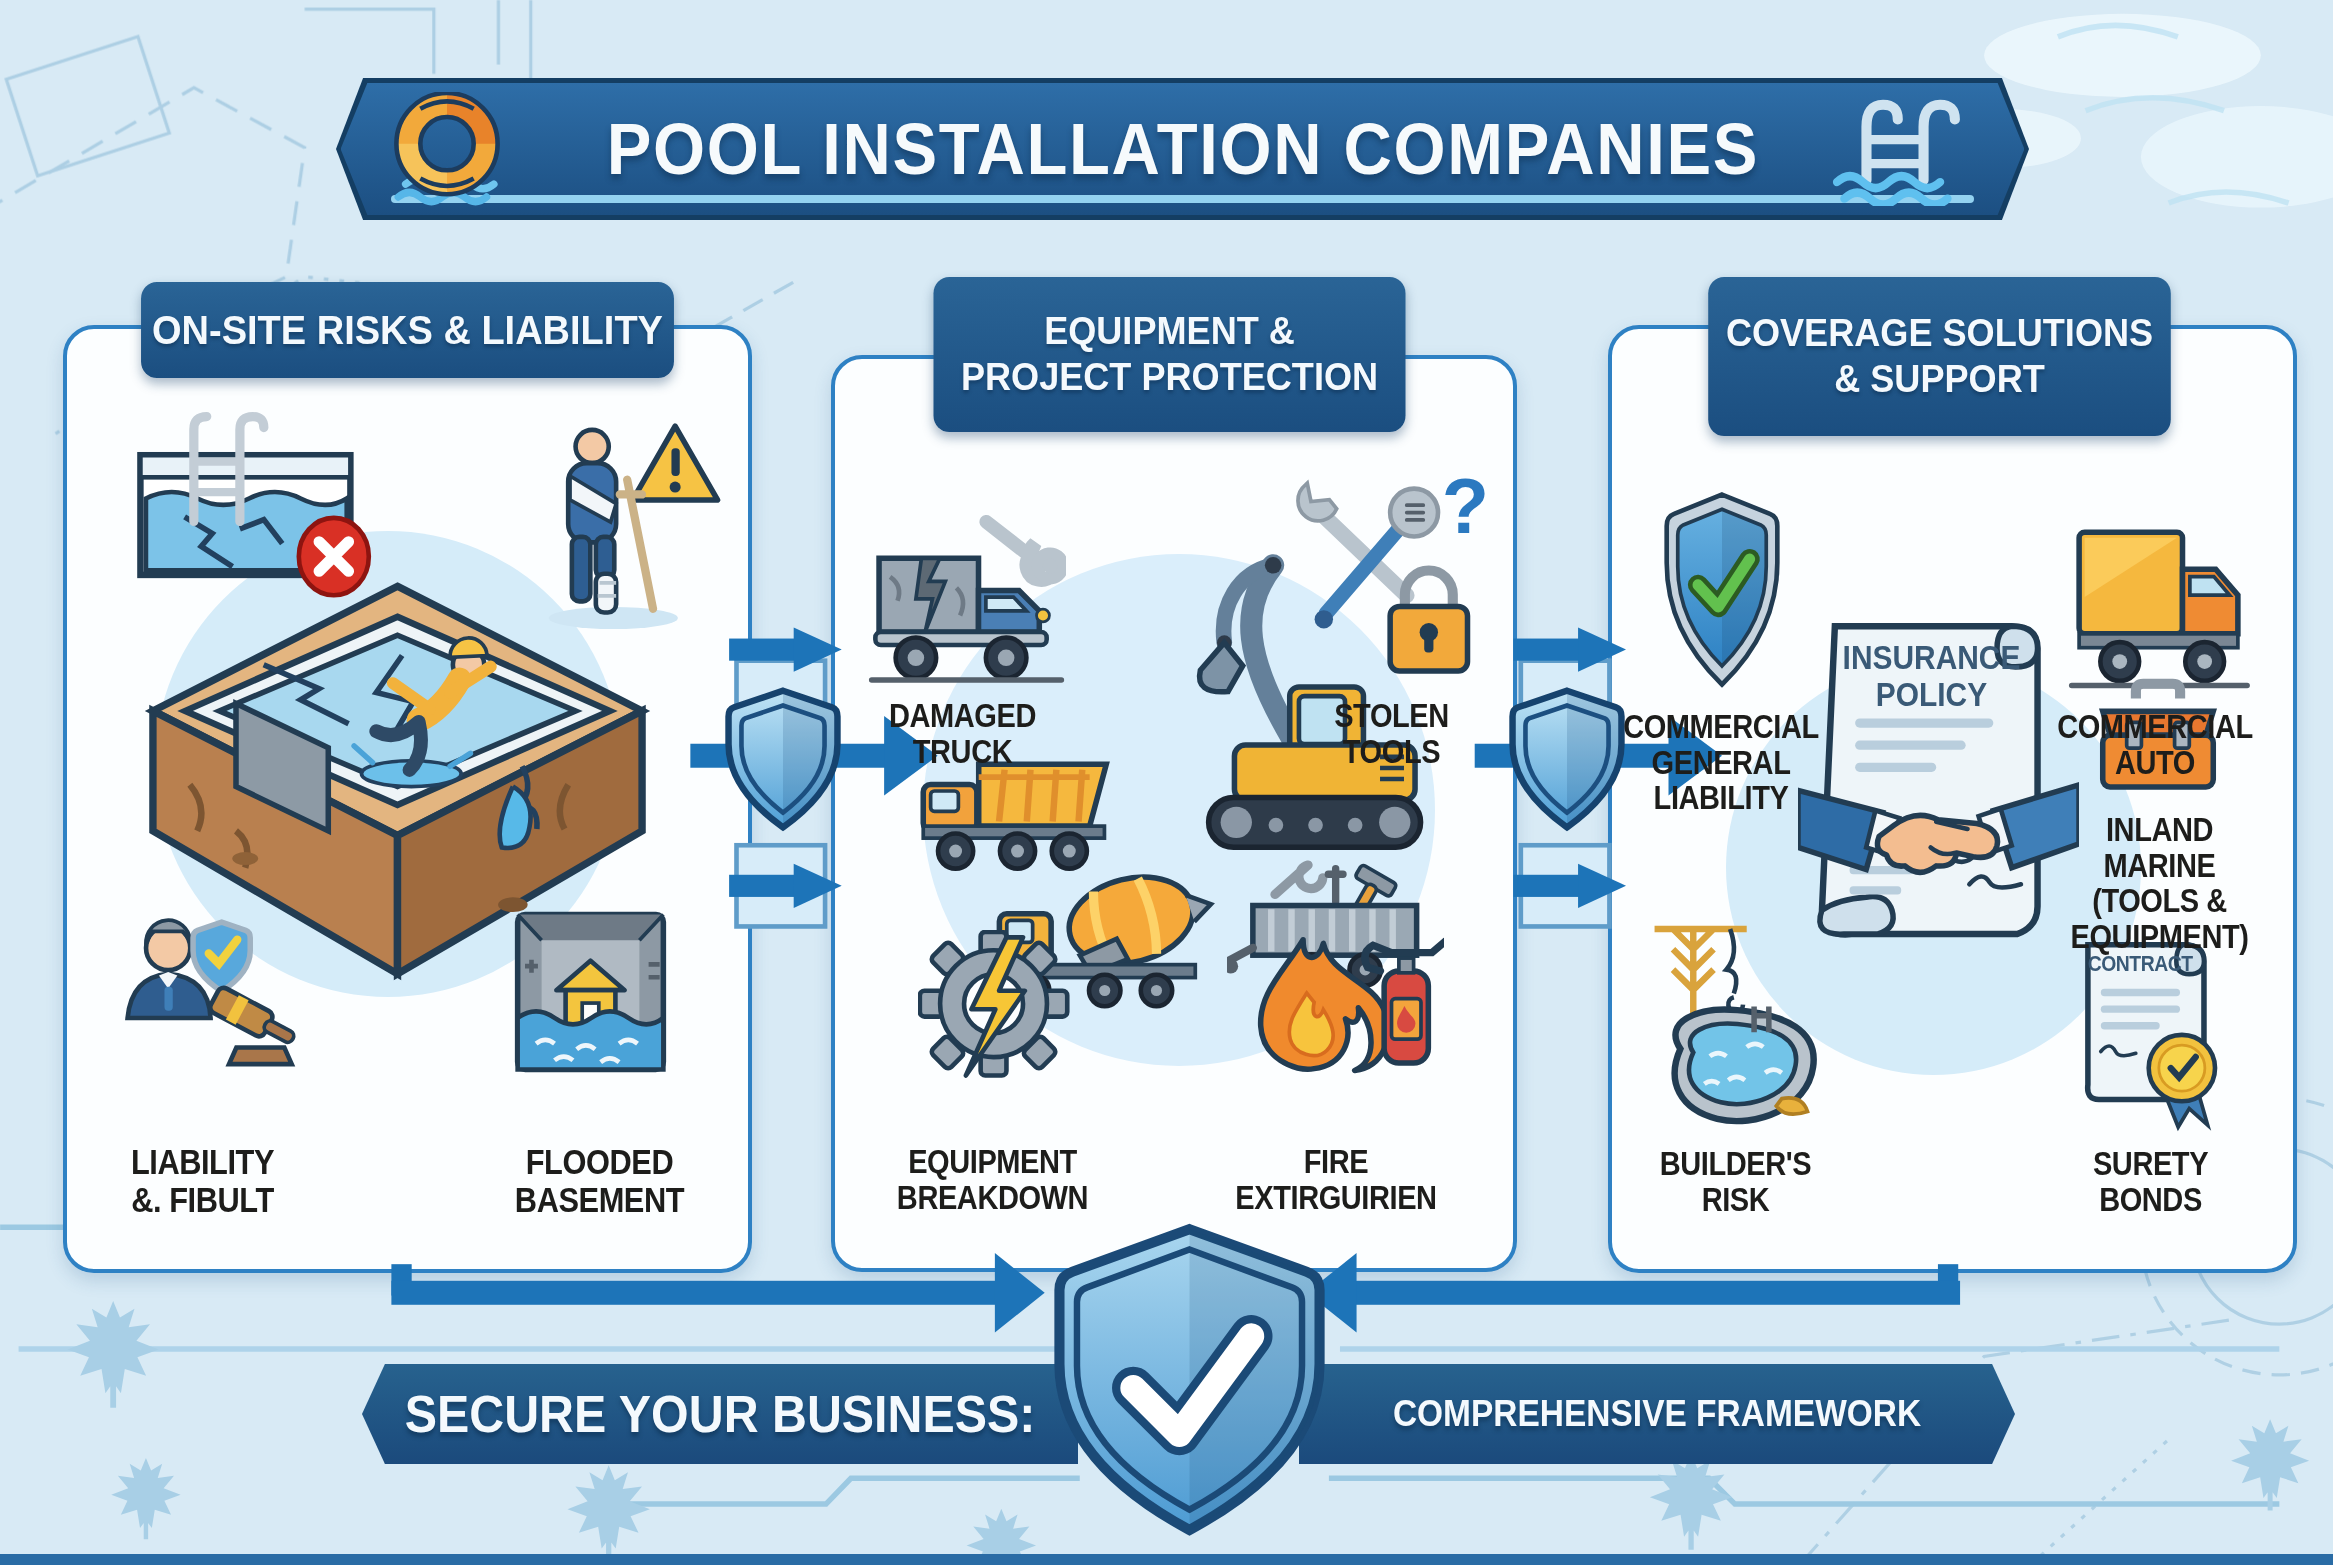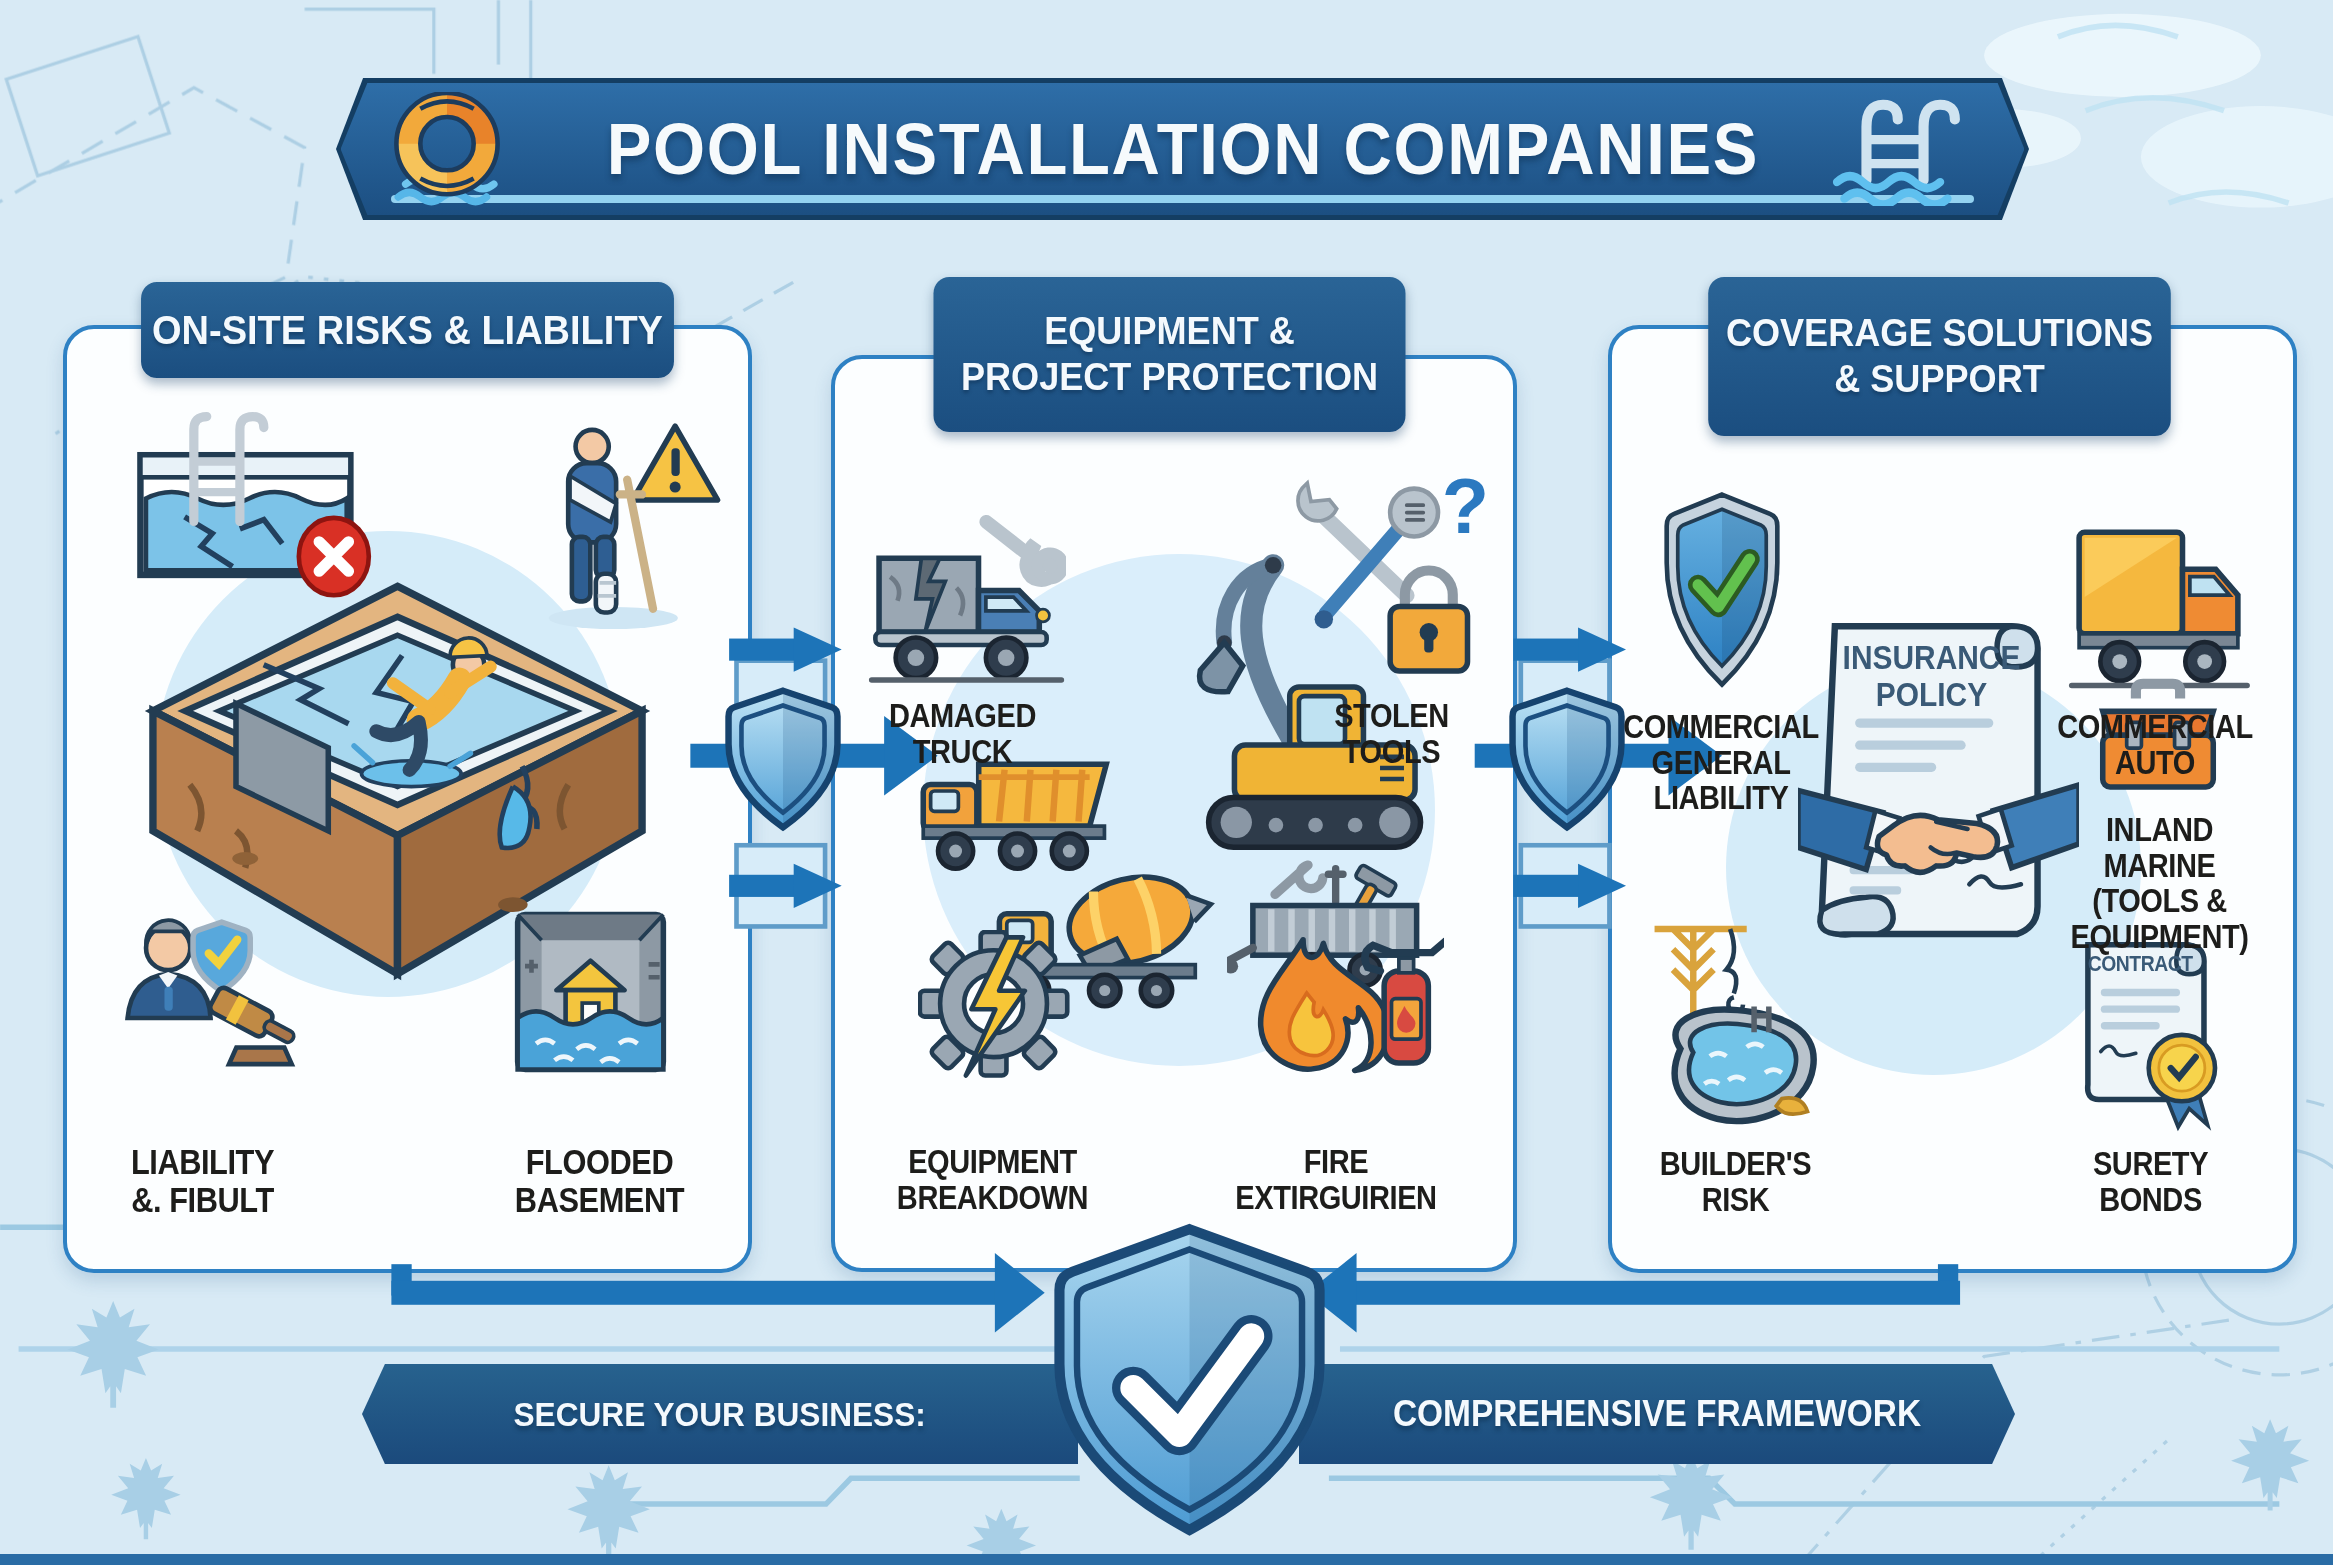--- a/index.html
+++ b/index.html
@@ -486,21 +486,21 @@
     <path d="M28,134 q10,-12 16,0 q4,8 22,2" stroke="#223c52" stroke-width="4" fill="none" stroke-linecap="round"></path>
     <polygon points="96,176 112,216 124,196 144,214 132,172" fill="#3f7fb8" stroke="#223c52" stroke-width="4"></polygon>
     <circle cx="116" cy="152" r="36" fill="#f2c23e" stroke="#223c52" stroke-width="5"></circle>
     <circle cx="116" cy="152" r="25" fill="#f7d44c" stroke="#d89b22" stroke-width="3"></circle>
     <path d="M104,152 l9,10 l18,-22" stroke="#223c52" stroke-width="7" fill="none" stroke-linecap="round"></path>
   </svg>
   <div class="abs lbl" style="left:2081px;top:952px;width:111px;font-size:22px;color:#3a5a77;">CONTRACT</div>
   <div class="abs lbl" style="left:2026px;top:1146px;width:249px;">SURETY
 BONDS</div>
 
-  <div class="abs ribbon" style="left:362px;top:1364px;width:716px;height:100px;font-size:34px;clip-path:polygon(3.2% 0,100% 0,100% 100%,3.2% 100%,0 50%);">
+  <div class="abs ribbon" style="left:362px;top:1364px;width:716px;height:100px;font-size:52px;clip-path:polygon(3.2% 0,100% 0,100% 100%,3.2% 100%,0 50%);">
     <span style="transform:scaleX(.93);">SECURE YOUR BUSINESS:</span>
   </div>
   <div class="abs ribbon" style="left:1299px;top:1364px;width:716px;height:100px;font-size:36px;clip-path:polygon(0 0,96.8% 0,100% 50%,96.8% 100%,0 100%);">
     <span style="transform:scaleX(.93);">COMPREHENSIVE FRAMEWORK</span>
   </div>
 
   <svg class="abs icon" style="left:1041px;top:1218px;z-index:7;" width="297" height="325" viewBox="0 0 322 352">
     <defs>
         <linearGradient id="gb" x1="0" y1="0" x2="0" y2="1">
       <stop offset="0" stop-color="#a9d6ef"></stop>

